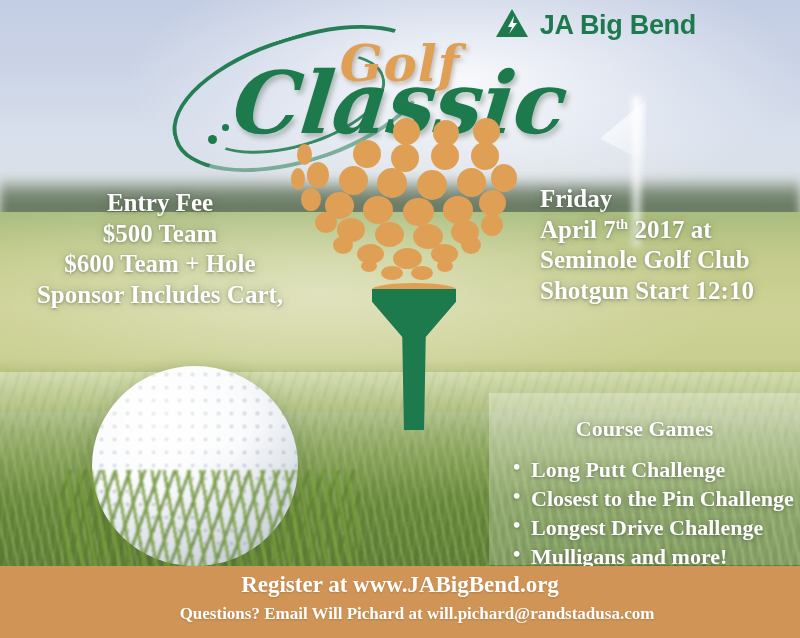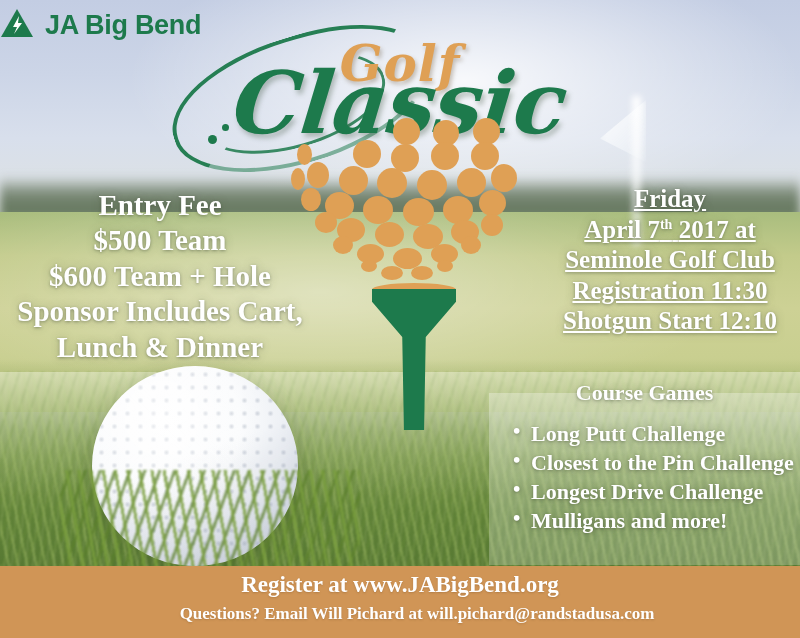--- a/index.html
+++ b/index.html
@@ -127,21 +127,21 @@
       repeating-linear-gradient(80deg, rgba(122,158,62,0.85) 0px, rgba(122,158,62,0.85) 3px, rgba(0,0,0,0) 3px, rgba(0,0,0,0) 12px),
       repeating-linear-gradient(-70deg, rgba(92,128,44,0.75) 0px, rgba(92,128,44,0.75) 3px, rgba(0,0,0,0) 3px, rgba(0,0,0,0) 14px);
     filter: blur(1px);
   }
 
   
   .logo-row {
     position: absolute;
     left: 0; top: 8px;
     width: 696px;
-    text-align: left;
+    text-align: right;
     white-space: nowrap;
   }
   .ja-mark {
     display: inline-block;
     vertical-align: middle;
     margin-right: 7px;
   }
   .ja-text {
     display: inline-block;
     vertical-align: middle;
@@ -248,42 +248,40 @@
     color: #ffffff;
     font-family: "Liberation Serif", serif;
     font-weight: bold;
     text-shadow: 0 1px 3px rgba(60,70,50,0.45), 0 0 10px rgba(80,90,60,0.30);
     line-height: 1.22;
   }
   .block-left {
     left: 14px; top: 188px;
     width: 292px;
     text-align: center;
-    font-size: 29px;
+    font-size: 25px;
   }
   .block-right {
     left: 540px; top: 184px;
     width: 260px;
-    text-align: center;
     font-size: 25px;
-    text-decoration: underline;
   }
   .block-right sup {
     font-size: 0.56em;
     vertical-align: super;
   }
 
   .games-panel {
     position: absolute;
     left: 489px; top: 393px;
     width: 311px; height: 172px;
     background: linear-gradient(180deg, rgba(255,255,255,0.30) 0%, rgba(255,255,255,0.22) 100%);
   }
   .block-games {
-    left: 489px; top: 378px;
+    left: 489px; top: 414px;
     width: 311px;
     font-size: 22px;
     line-height: 1.32;
   }
   .games-title {
     text-align: center;
     display: block;
   }
   .games-list {
     list-style: none;
@@ -405,31 +403,29 @@
   <div class="tee">
     <div class="tee-top"></div>
     <div class="tee-body"></div>
   </div>
 
   <div class="txt block-left">
     <div>Entry Fee</div>
     <div>$500 Team</div>
     <div>$600 Team + Hole</div>
     <div>Sponsor Includes Cart,</div>
-    <div>Lunch &amp; Dinner</div>
   </div>
 
   <div class="txt block-right">
     <div>Friday</div>
     <div>
       <span>April 7</span><sup>th</sup>
       <span>2017 at</span>
     </div>
     <div>Seminole Golf Club</div>
-    <div>Registration 11:30</div>
     <div>Shotgun Start 12:10</div>
   </div>
 
   <div class="games-panel"></div>
   <div class="txt block-games">
     <span class="games-title">Course Games</span>
     <ul class="games-list">
       <li>Long Putt Challenge</li>
       <li>Closest to the Pin Challenge</li>
       <li>Longest Drive Challenge</li>

